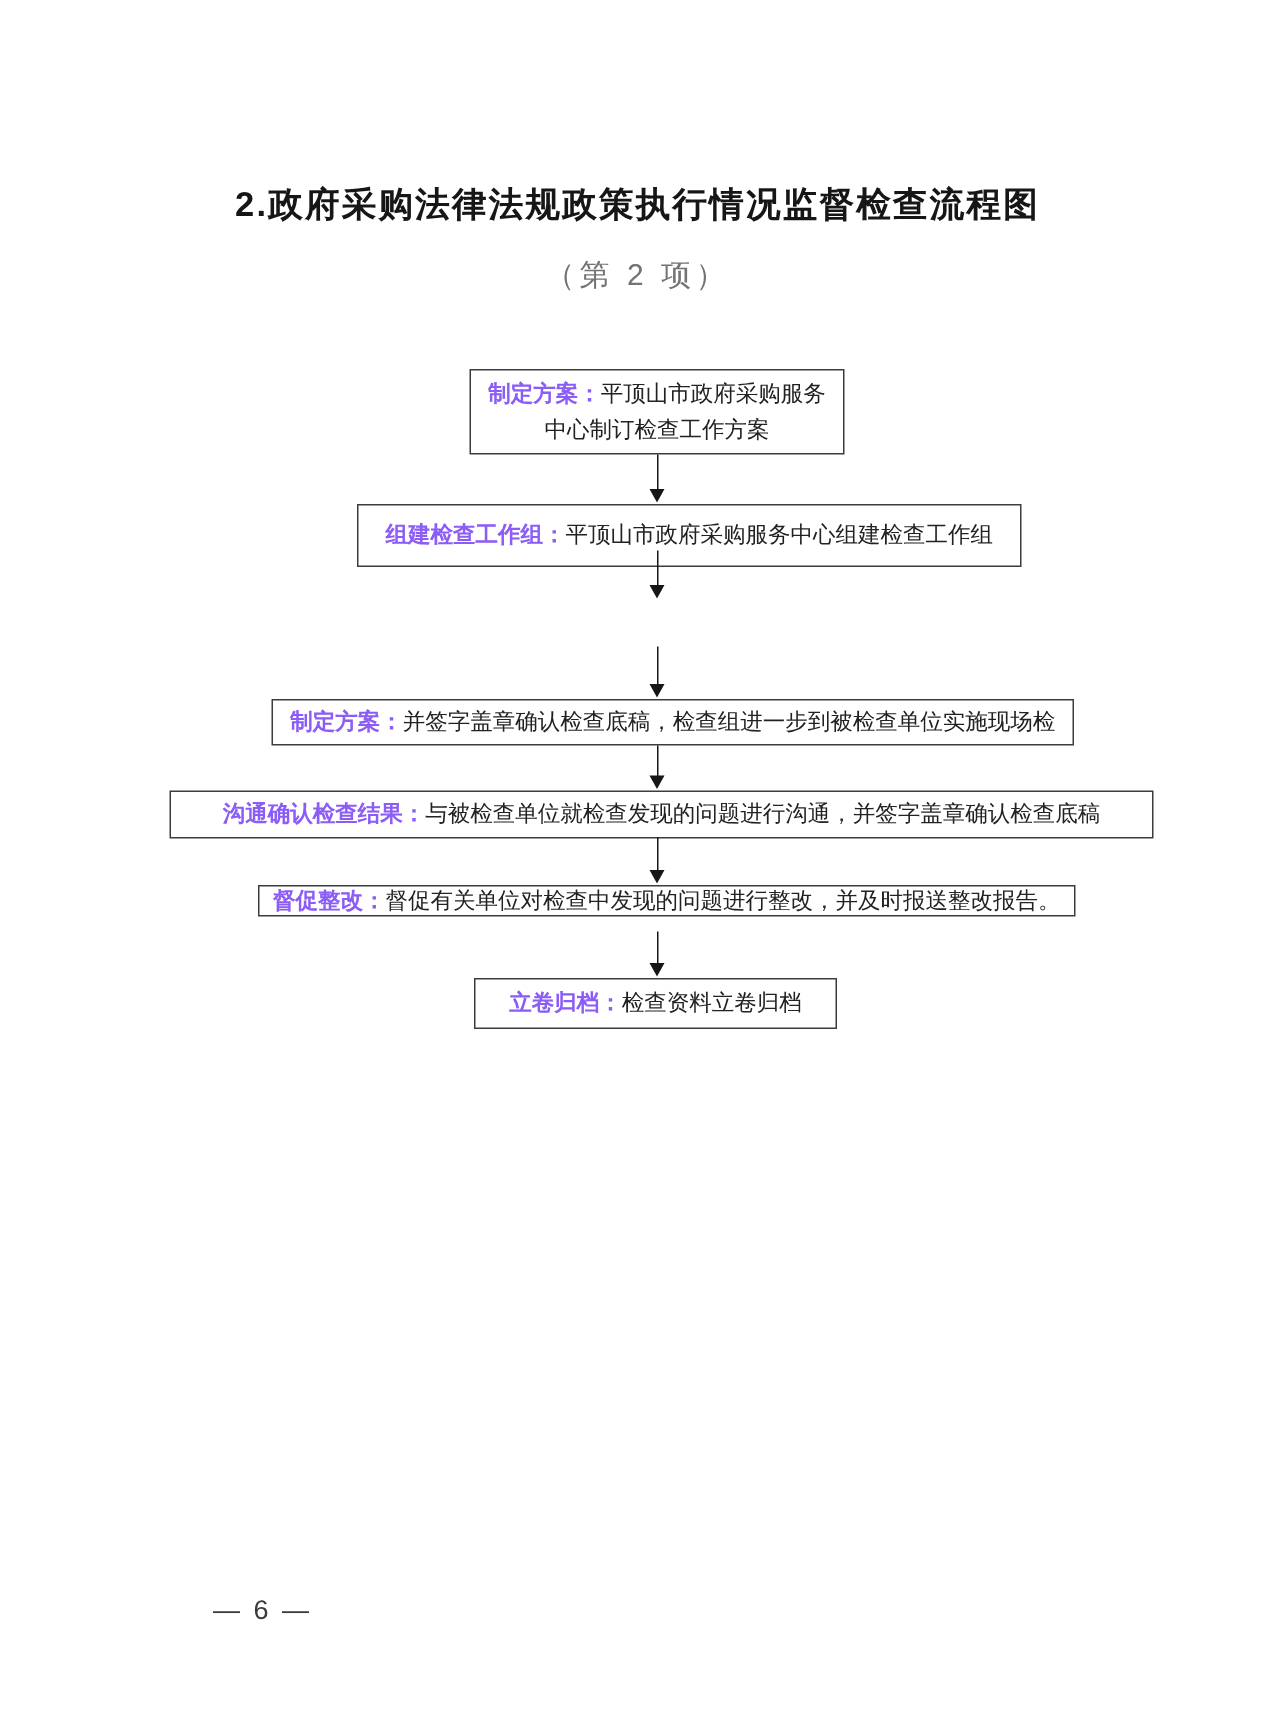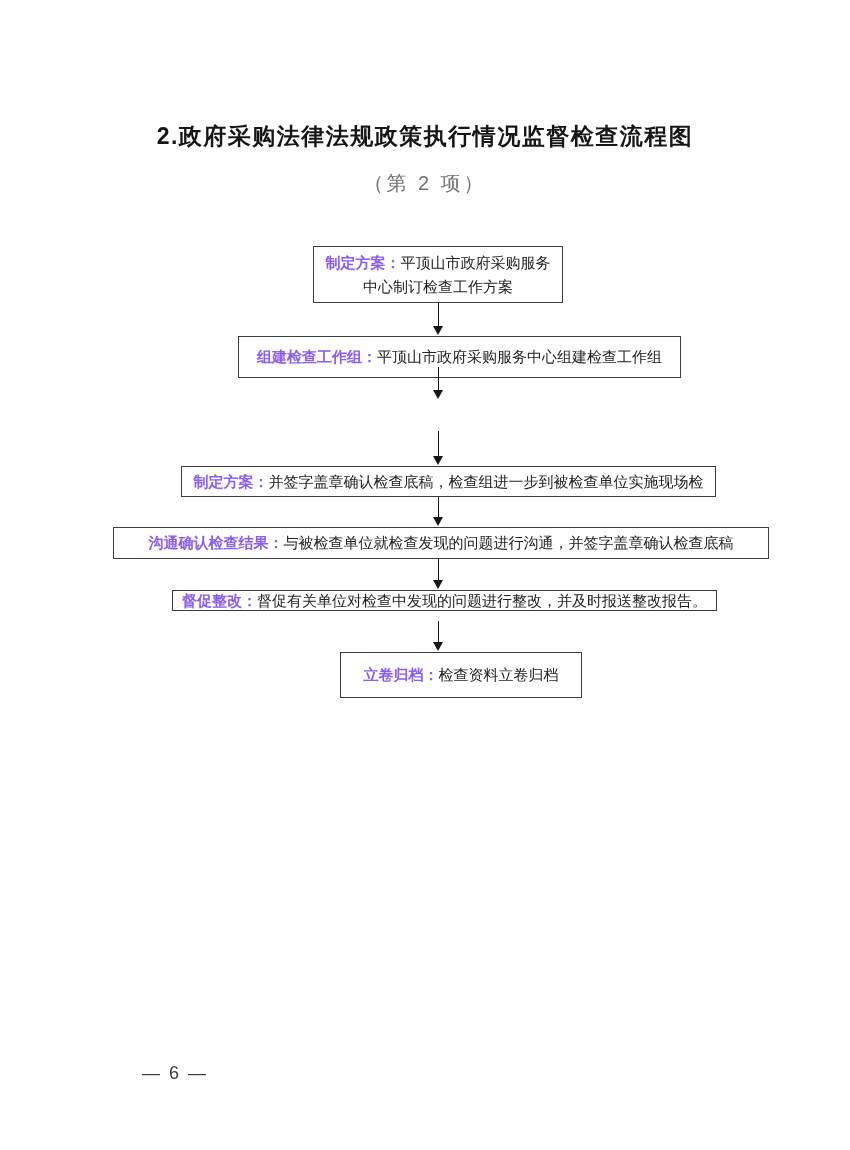--- a/index.html
+++ b/index.html
@@ -143,19 +143,19 @@
 
   <div class="flow-box single" style="left:172px; top:590px; width:545px; height:21px;">
     <div><span class="lbl">督促整改：</span><span>督促有关单位对检查中发现的问题进行整改，并及时报送整改报告。</span></div>
   </div>
 
   <div class="arrow" style="top:621px; height:30px;">
     <div class="shaft"></div>
     <div class="head"></div>
   </div>
 
-  <div class="flow-box single" style="left:340px; top:652px; width:242px; height:46px;">
+  <div class="flow-box single" style="left:316px; top:652px; width:242px; height:34px;">
     <div><span class="lbl">立卷归档：</span><span>检查资料立卷归档</span></div>
   </div>
 
   <div class="page-number">— 6 —</div>
 
 </div>
 
 </body></html>

